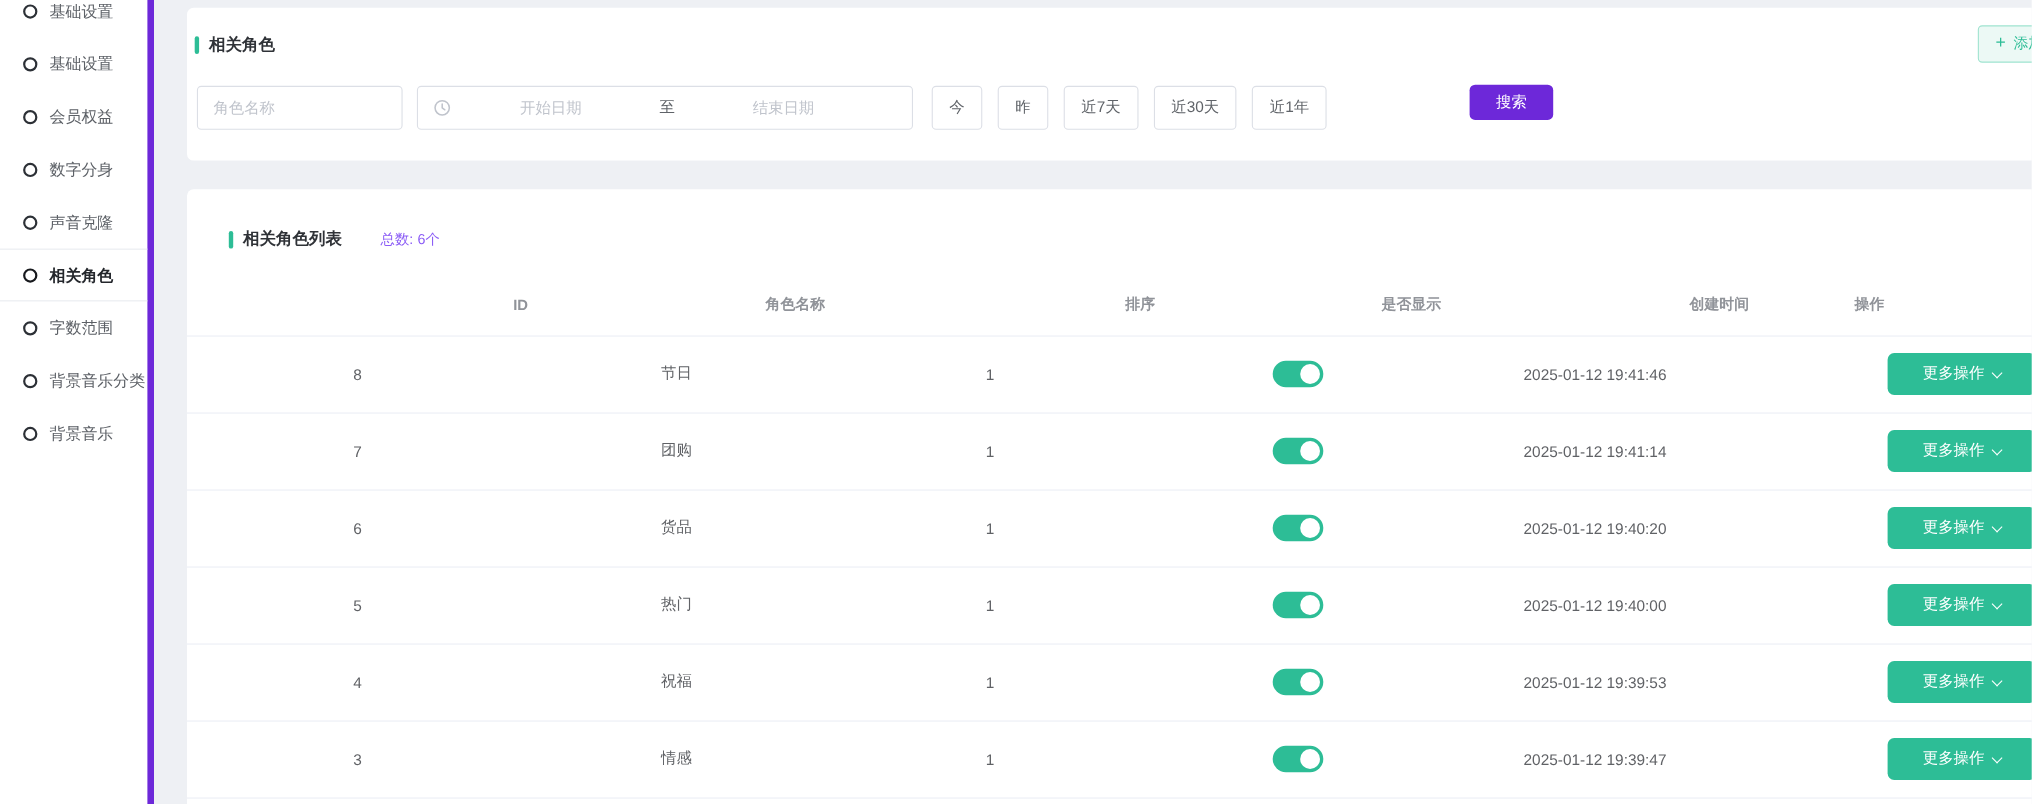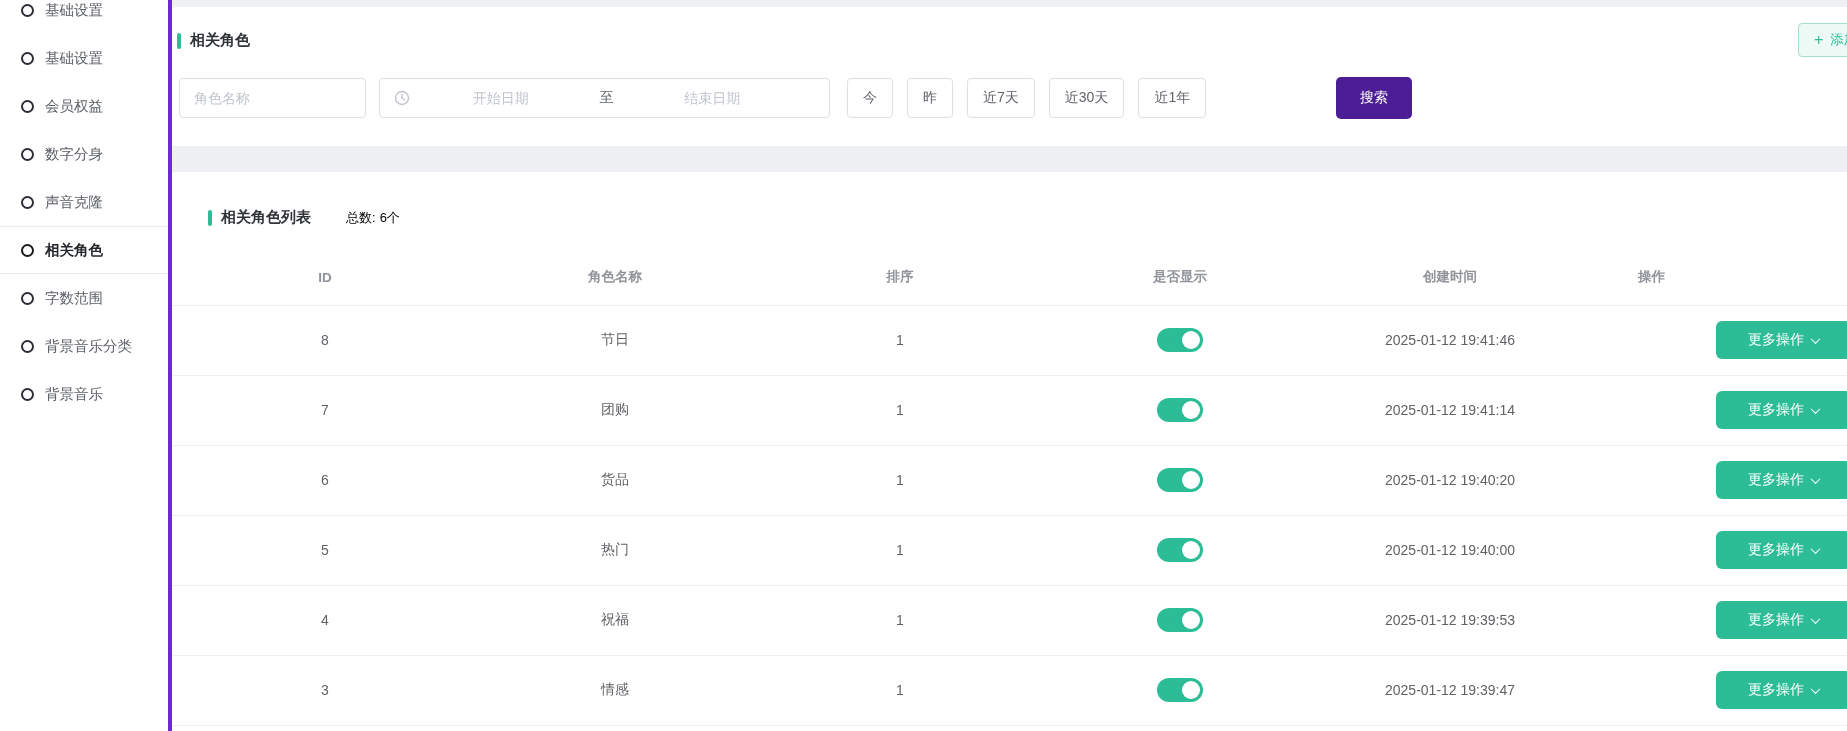--- a/index.html
+++ b/index.html
@@ -1,21 +1,21 @@
 <!DOCTYPE html>
 <html><head>
 <meta charset="utf-8">
 <style>
   * { margin:0; padding:0; box-sizing:border-box; }
   html,body { width:1847px; height:731px; overflow:hidden; }
   body { font-family:"Liberation Sans","DejaVu Sans",sans-serif; background:#eef0f4; color:#606266; }
   .page { position:relative; width:1847px; height:731px; overflow:hidden; }
 
   
-  .sidebar { position:absolute; left:0; top:0; width:172px; height:731px; background:#fff; border-right:4px solid #6d28d9; z-index:2; }
+  .sidebar { position:absolute; left:0; top:0; width:140px; height:731px; background:#fff; border-right:6px solid #6d28d9; z-index:2; }
   .side-menu { position:absolute; left:0; top:-14px; width:100%; }
   .side-item { height:48px; display:flex; align-items:center; gap:11px; padding-left:21px; font-size:14.5px; color:#5c6066; cursor:pointer; white-space:nowrap; }
   .side-item .ring { flex:0 0 auto; width:13px; height:13px; border:2.5px solid #2c3036; border-radius:50%; }
   .side-item.active { font-weight:bold; color:#24272c; border-top:1px solid #e9ebef; border-bottom:1px solid #e9ebef; }
   .side-item.active .ring { border-color:#17191d; }
 
   
   .card { position:absolute; left:170px; width:1703px; background:#fff; border-radius:6px; }
   .card-filter { top:7px; height:139px; }
   .card-list { top:172px; height:600px; }
@@ -28,29 +28,29 @@
   .filter-row { position:absolute; left:9px; top:71px; height:40px; display:flex; align-items:center; }
   .name-input { width:187px; height:40px; border:1px solid #dcdfe6; border-radius:4px; padding:0 14px; font-size:14px; color:#606266; outline:none; font-family:inherit; }
   .name-input::placeholder { color:#c0c4cc; }
   .date-range { margin-left:13px; width:451px; height:40px; border:1px solid #dcdfe6; border-radius:4px; background:#fff; display:flex; align-items:center; padding:0 26px 0 14px; }
   .date-range svg { flex:0 0 auto; }
   .d-input { flex:1; border:none; outline:none; text-align:center; font-size:14px; color:#a16207; background:transparent; min-width:0; font-family:inherit; }
   .d-input::placeholder { color:#c0c4cc; }
   .d-sep { flex:0 0 30px; text-align:center; font-size:14px; color:#5f6368; }
   .quick { display:flex; margin-left:17px; gap:14px; }
   .qbtn { height:40px; padding:0 15px; background:#fff; border:1px solid #dcdfe6; border-radius:4px; font-size:14px; color:#5f6368; cursor:pointer; font-family:inherit; white-space:nowrap; }
-  .search-btn { position:absolute; left:1157px; top:-1px; width:76px; height:42px; background:#4c1d95; color:#fff; border:none; border-radius:5px; font-size:14px; cursor:pointer; font-family:inherit; }
+  .search-btn { position:absolute; left:1157px; top:-1px; width:76px; height:32px; background:#6d28d9; color:#fff; border:none; border-radius:5px; font-size:14px; cursor:pointer; font-family:inherit; }
   .add-btn { position:absolute; left:1628px; top:16px; width:112px; height:34px; background:#ecf9f5; border:1px solid #9fe3cf; border-radius:4px; color:#2dbd96; font-size:13.5px; cursor:pointer; font-family:inherit; display:flex; align-items:center; gap:7px; padding:0 15px; white-space:nowrap; }
   .plus { font-size:16px; line-height:1; }
 
   
   .l-title { left:7px; top:36px;margin-left:31px; }
-  .total { margin-left:26px; font-size:13px; font-weight:normal; color:#000000; display:flex; gap:4px; }
+  .total { margin-left:26px; font-size:13px; font-weight:normal; color:#8b5cf6; display:flex; gap:4px; }
   table { position:absolute; left:0; top:78px; width:1703px; border-collapse:collapse; table-layout:fixed; }
-  th { height:55px; font-size:13.5px; font-weight:600; color:#909399; text-align:center; border-bottom:1px solid #ebeef5; }
+  th { height:55px; font-size:13.5px; font-weight:600; color:#909399; text-align:right; border-bottom:1px solid #ebeef5; }
   th.h-action { padding-right:160px; }
   td { height:70px; font-size:14px; color:#606266; text-align:center; border-bottom:1px solid #ebeef5; }
   .c-id{width:310px;} .c-name{width:270px;} .c-sort{width:300px;} .c-show{width:260px;} .c-time{width:280px;} .c-act{width:283px;}
   .switch { display:inline-block; width:46px; height:24px; border-radius:12px; background:#2dbd96; position:relative; cursor:pointer; vertical-align:middle; }
   .switch::after { content:''; position:absolute; right:3px; top:3px; width:18px; height:18px; border-radius:50%; background:#fff; }
   .td-act { text-align:right; }
   .more-btn { width:135px; height:38px; margin-right:22px; background:#2dbd96; border:none; border-radius:6px; color:#fff; font-size:14px; cursor:pointer; font-family:inherit; display:inline-flex; align-items:center; justify-content:center; gap:8px; }
   .chev { width:7px; height:7px; border-right:1.6px solid #fff; border-bottom:1.6px solid #fff; transform:rotate(45deg) translate(-1px,-1px); }
 </style>
 </head>

